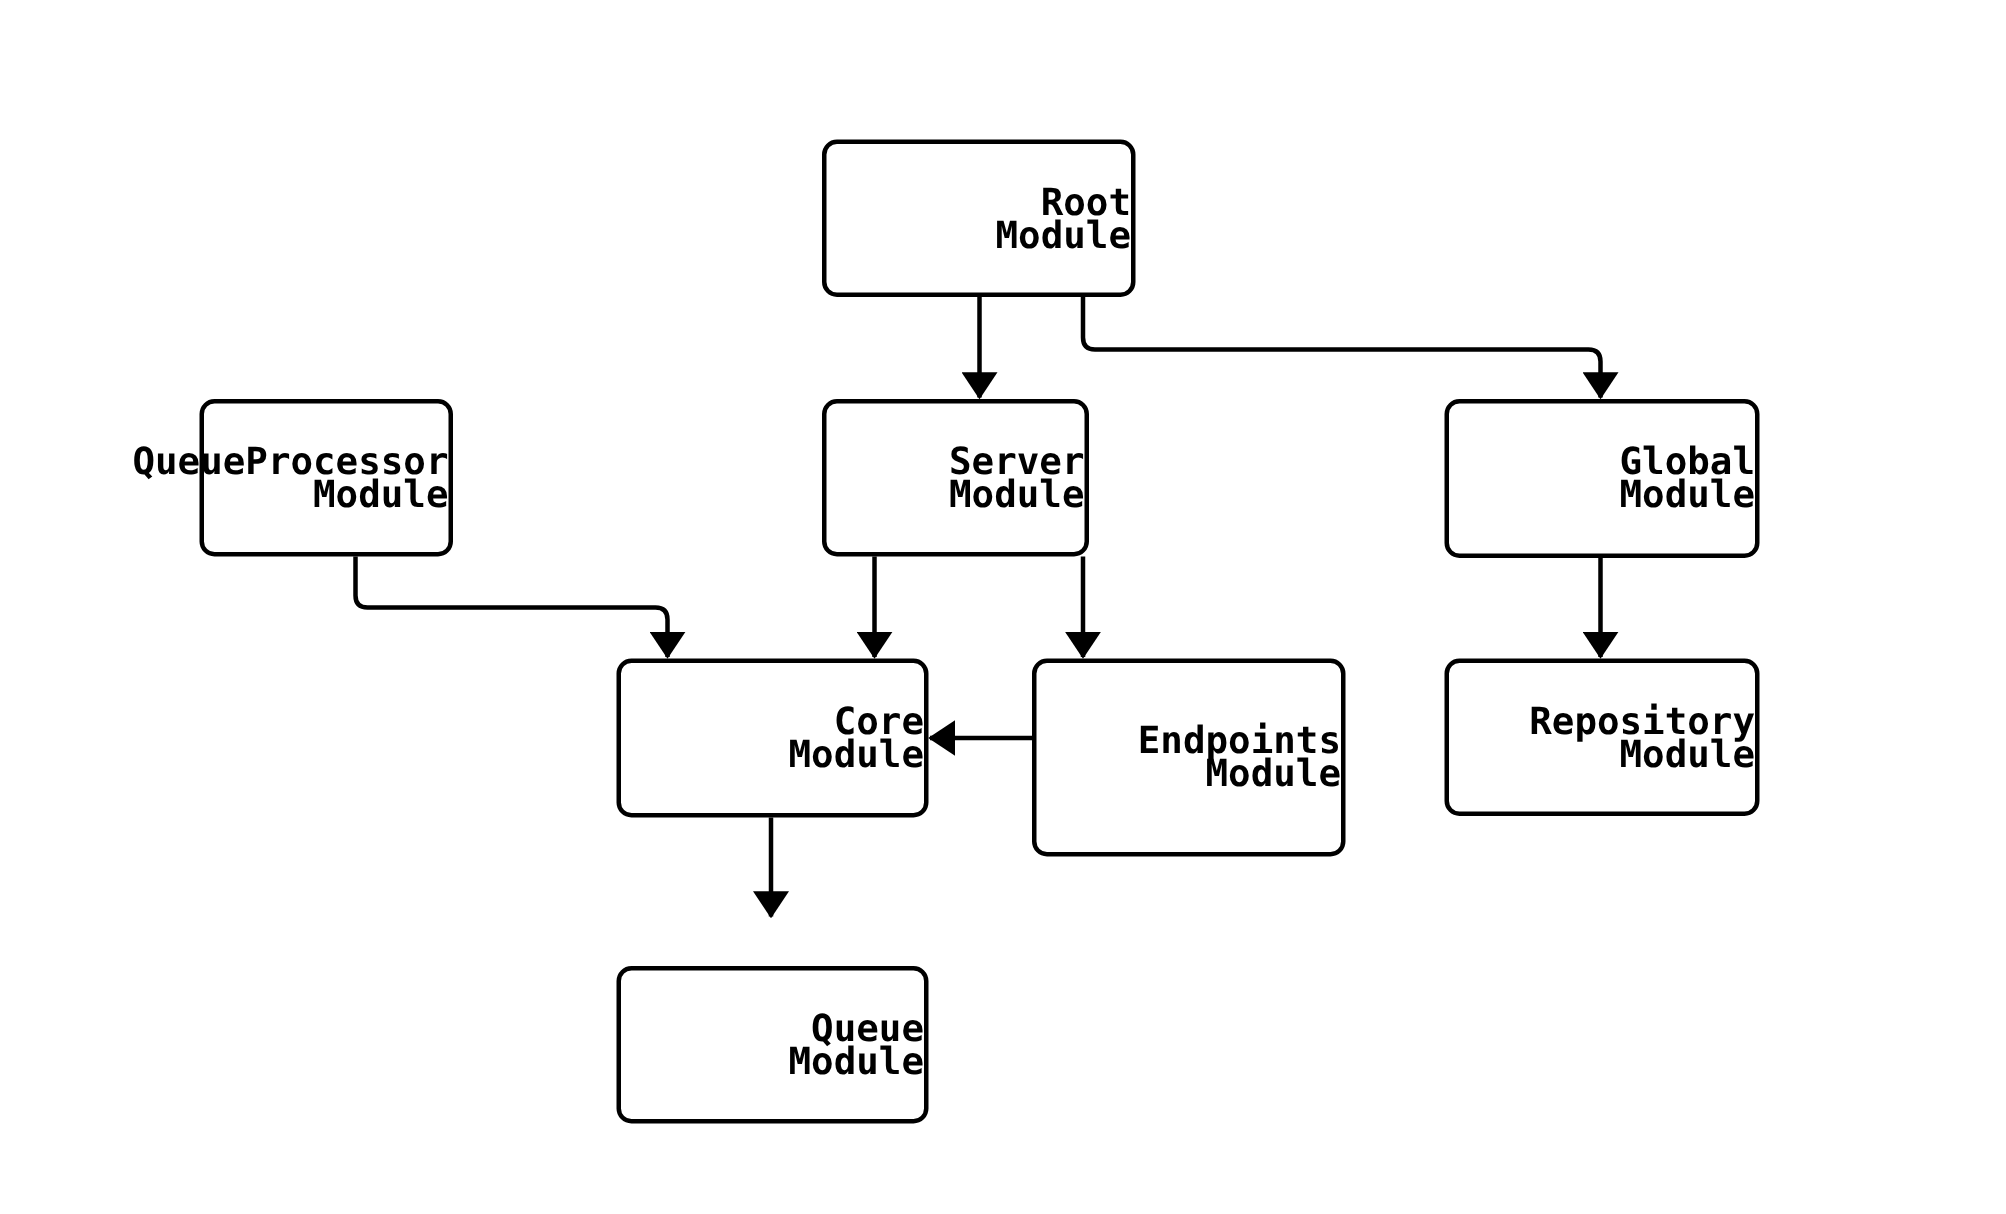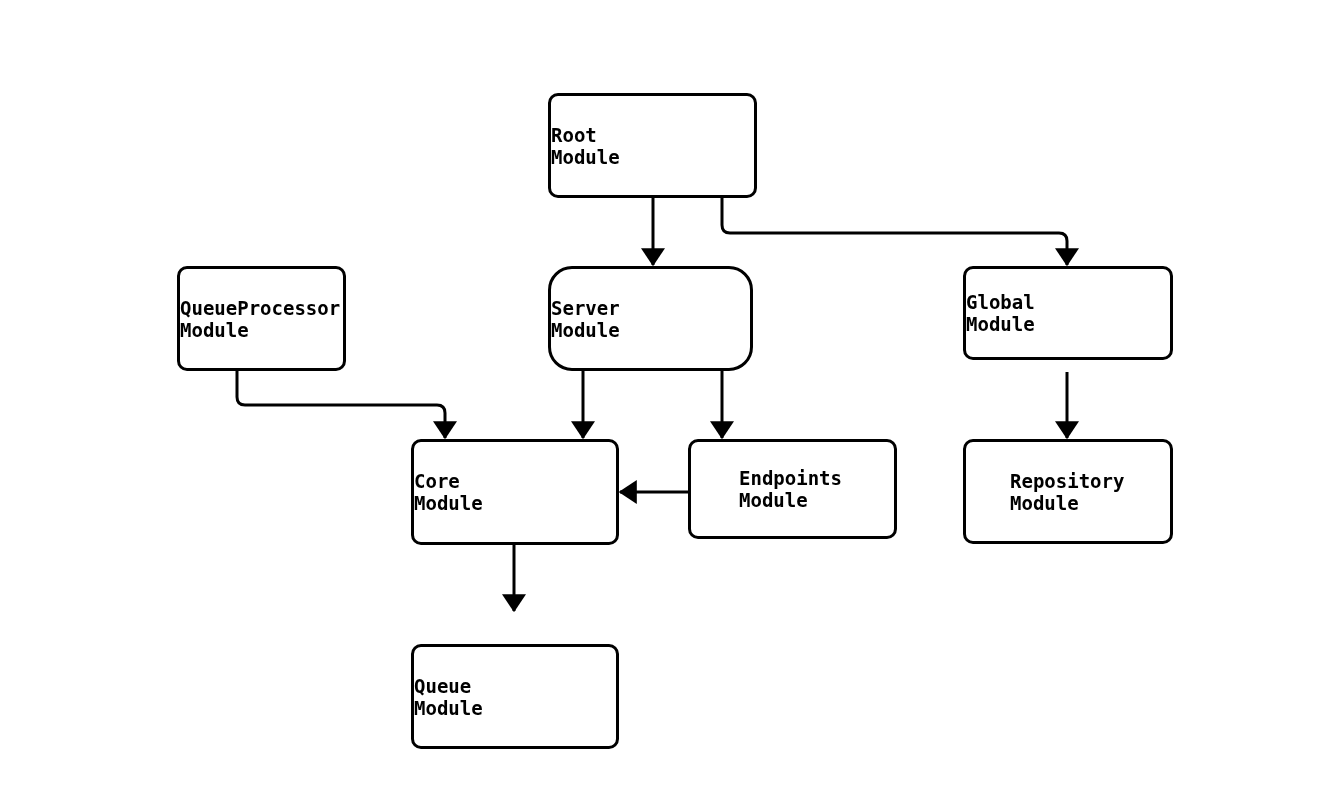--- a/index.html
+++ b/index.html
@@ -36,25 +36,25 @@
     height: 100%;
   }
   .node {
     position: absolute;
     box-sizing: border-box;
     background: var(--node-fill, #ffffff);
     border: 3px solid var(--stroke, #000000);
     border-radius: 10px;
     display: flex;
     flex-direction: column;
-    align-items: flex-start;
+    align-items: flex-end;
     justify-content: center;
     text-align: center;
     font-weight: bold;
-    font-size: 19px;
+    font-size: 25px;
     line-height: 22px;
     color: var(--stroke, #000000);
   }
   .node .label-line {
     white-space: nowrap;
   }
 </style>
 </head>
 <body>
 
@@ -74,37 +74,37 @@
         <path class="edge" d="M688,492 L620,492" marker-end="url(#arrowhead)"></path>
         <path class="edge" d="M1067,372 L1067,438" marker-end="url(#arrowhead)"></path>
         <path class="edge" d="M514,545 L514,611" marker-end="url(#arrowhead)"></path>
       </g>
   </svg>
   <div class="nodes-layer">
       <div class="node" style="left: 548px; top: 93px; width: 209px; height: 105px;">
         <div class="label-line">Root</div>
         <div class="label-line">Module</div>
       </div>
-      <div class="node" style="left: 133px; top: 266px; width: 169px; height: 105px; margin-left: 44px;">
+      <div class="node" style="left: 133px; top: 266px; width: 169px; height: 105px;">
         <div class="label-line">QueueProcessor</div>
         <div class="label-line">Module</div>
       </div>
-      <div class="node" style="left: 548px; top: 266px; width: 205px; height: 105px; border-radius: 24px;">
+      <div class="node" style="left: 548px; top: 266px; width: 178px; height: 105px;">
         <div class="label-line">Server</div>
         <div class="label-line">Module</div>
       </div>
-      <div class="node" style="left: 963px; top: 266px; width: 210px; height: 94px;">
+      <div class="node" style="left: 963px; top: 266px; width: 210px; height: 106px;">
         <div class="label-line">Global</div>
         <div class="label-line">Module</div>
       </div>
       <div class="node" style="left: 411px; top: 439px; width: 208px; height: 106px;">
         <div class="label-line">Core</div>
         <div class="label-line">Module</div>
       </div>
-      <div class="node" style="left: 688px; top: 439px; width: 209px; height: 100px; padding-left: 48px;">
+      <div class="node" style="left: 688px; top: 439px; width: 209px; height: 132px; padding-left: 48px;">
         <div class="label-line">Endpoints</div>
         <div class="label-line">Module</div>
       </div>
       <div class="node" style="left: 963px; top: 439px; width: 210px; height: 105px; padding-left: 44px;">
         <div class="label-line">Repository</div>
         <div class="label-line">Module</div>
       </div>
       <div class="node" style="left: 411px; top: 612px; width: 208px; height: 105px; margin-top: 32px;">
         <div class="label-line">Queue</div>
         <div class="label-line">Module</div>

